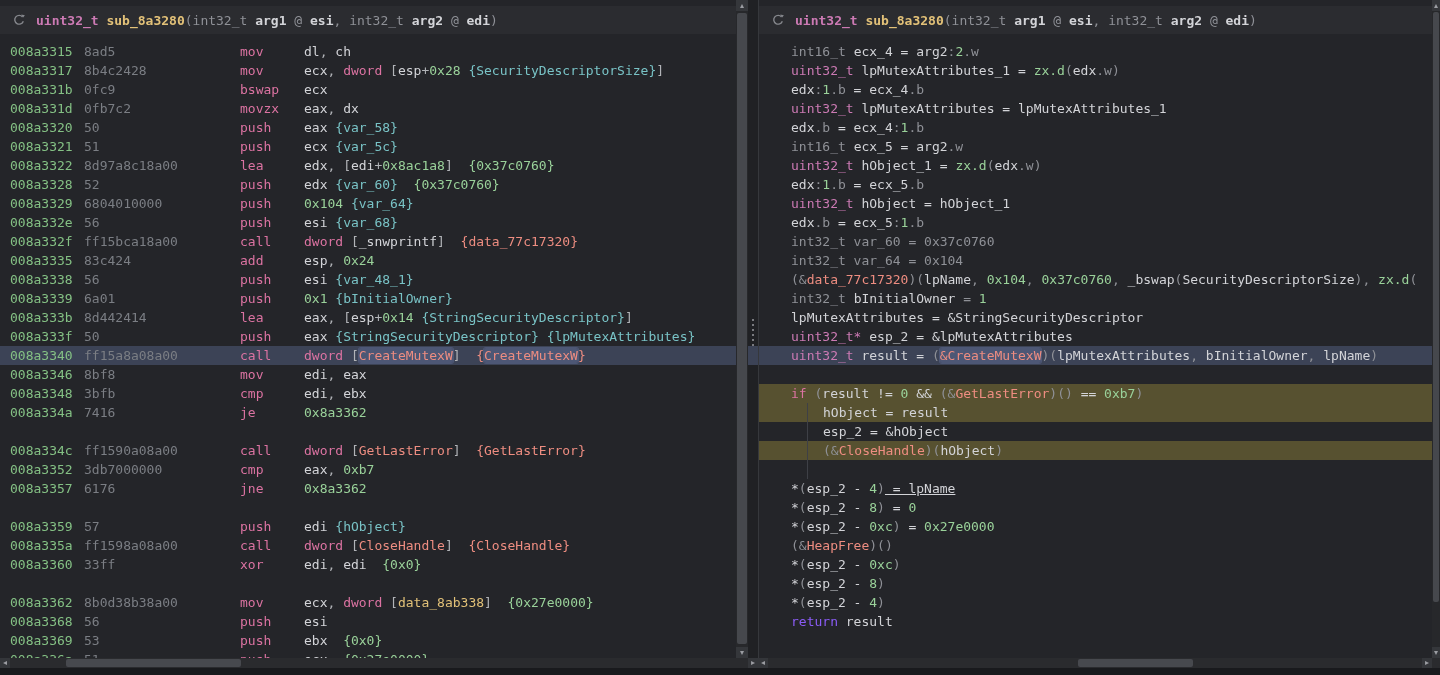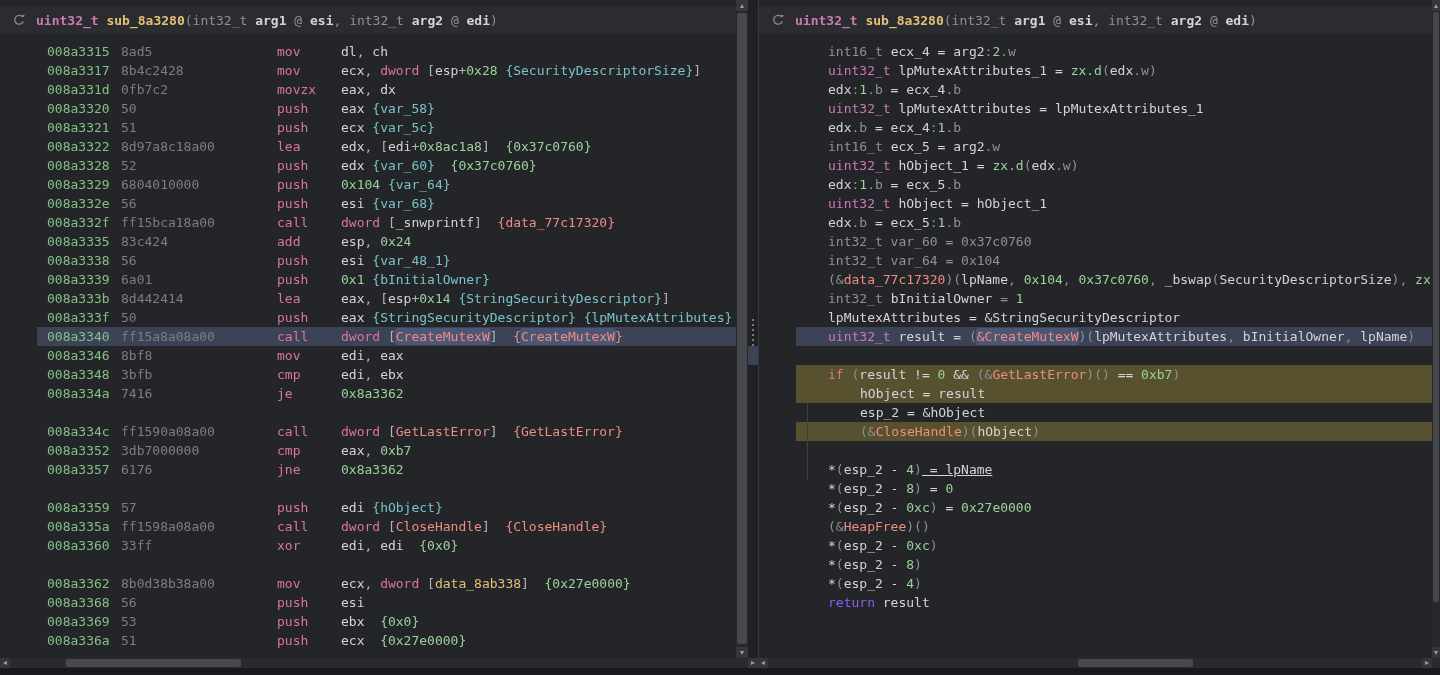--- a/index.html
+++ b/index.html
@@ -7,21 +7,21 @@
        font-family:"DejaVu Sans Mono",monospace;font-size:13px;line-height:19px;
        background:#222327;cursor:default;}
   .pane{position:absolute;top:0;height:675px;background:#242529;overflow:hidden;}
   #left-pane{left:0;width:736px;}
   #right-pane{left:758px;width:674px;border-left:1px solid #36383c;}
   .pane-header{position:absolute;top:6px;left:0;right:0;height:28px;background:#2b2c30;
                display:flex;align-items:center;}
   .hdr-icon{margin-left:12px;margin-right:10px;display:inline-flex;}
   .pane-header .sig span{font-weight:bold;}
   .pane-header .sig span.w-dim{font-weight:normal;}
-  .code{position:absolute;top:34px;left:0;right:0;bottom:0;padding-top:8px;margin-left:37px;}
+  .code{position:absolute;top:34px;left:0;right:0;bottom:0;padding-top:8px;}
   .line{height:19px;white-space:pre;overflow:hidden;}
   .lline{padding-left:10px;}
   .addr-col{display:inline-block;width:74px;}
   .bytes-col{display:inline-block;width:156px;}
   .mnem-col{display:inline-block;width:64px;}
   .sel{background:#3c4356;}
   .olive{background:#575130;}
   .tok-hl{background:#4d5775;border-radius:2px;box-shadow:0 0 0 1px #4d5775;}
   .indent-guide{position:absolute;width:1px;background:#3e4046;}
   
@@ -59,20 +59,21 @@
         <svg width="14" height="14" viewBox="0 0 14 14">
           <path d="M11.3 8.2 A4.4 4.4 0 1 1 10.6 4" fill="none" stroke="#85878c" stroke-width="1.4"></path>
           <path d="M9.2 1.6 L11.2 4.4 L12.9 2.2 Z" fill="#85878c"></path>
         </svg>
       </span>
       <span class="sig"><span style="color: rgb(204, 122, 180);">uint32_t </span><span style="color: rgb(226, 193, 120);">sub_8a3280</span><span class="w-dim" style="color: rgb(143, 145, 151);">(</span><span class="w-dim" style="color: rgb(143, 145, 151);">int32_t </span><span style="color: rgb(211, 212, 216);">arg1 </span><span class="w-dim" style="color: rgb(143, 145, 151);">@ </span><span style="color: rgb(211, 212, 216);">esi</span><span class="w-dim" style="color: rgb(143, 145, 151);">, </span><span class="w-dim" style="color: rgb(143, 145, 151);">int32_t </span><span style="color: rgb(211, 212, 216);">arg2 </span><span class="w-dim" style="color: rgb(143, 145, 151);">@ </span><span style="color: rgb(211, 212, 216);">edi</span><span class="w-dim" style="color: rgb(143, 145, 151);">)</span></span>
     </div>
     <div class="code" id="left-code">
         <div class="line lline"><span class="addr-col" style="color: rgb(132, 192, 132);">008a3315</span><span class="bytes-col" style="color: rgb(123, 126, 132);">8ad5</span><span class="mnem-col" style="color: rgb(220, 115, 162);">mov</span><span style="color: rgb(211, 212, 216);">dl</span><span style="color: rgb(178, 180, 184);">, </span><span style="color: rgb(211, 212, 216);">ch</span></div>
         <div class="line lline"><span class="addr-col" style="color: rgb(132, 192, 132);">008a3317</span><span class="bytes-col" style="color: rgb(123, 126, 132);">8b4c2428</span><span class="mnem-col" style="color: rgb(220, 115, 162);">mov</span><span style="color: rgb(211, 212, 216);">ecx</span><span style="color: rgb(178, 180, 184);">, </span><span style="color: rgb(220, 115, 162);">dword </span><span style="color: rgb(178, 180, 184);">[</span><span style="color: rgb(211, 212, 216);">esp</span><span style="color: rgb(178, 180, 184);">+</span><span style="color: rgb(154, 210, 154);">0x28</span><span style="color: rgb(211, 212, 216);"> </span><span style="color: rgb(121, 195, 198);">{SecurityDescriptorSize}</span><span style="color: rgb(178, 180, 184);">]</span></div>
+        <div class="line lline"><span class="addr-col" style="color: rgb(132, 192, 132);">008a331b</span><span class="bytes-col" style="color: rgb(123, 126, 132);">0fc9</span><span class="mnem-col" style="color: rgb(220, 115, 162);">bswap</span><span style="color: rgb(211, 212, 216);">ecx</span></div>
         <div class="line lline"><span class="addr-col" style="color: rgb(132, 192, 132);">008a331d</span><span class="bytes-col" style="color: rgb(123, 126, 132);">0fb7c2</span><span class="mnem-col" style="color: rgb(220, 115, 162);">movzx</span><span style="color: rgb(211, 212, 216);">eax</span><span style="color: rgb(178, 180, 184);">, </span><span style="color: rgb(211, 212, 216);">dx</span></div>
         <div class="line lline"><span class="addr-col" style="color: rgb(132, 192, 132);">008a3320</span><span class="bytes-col" style="color: rgb(123, 126, 132);">50</span><span class="mnem-col" style="color: rgb(220, 115, 162);">push</span><span style="color: rgb(211, 212, 216);">eax </span><span style="color: rgb(121, 195, 198);">{var_58}</span></div>
         <div class="line lline"><span class="addr-col" style="color: rgb(132, 192, 132);">008a3321</span><span class="bytes-col" style="color: rgb(123, 126, 132);">51</span><span class="mnem-col" style="color: rgb(220, 115, 162);">push</span><span style="color: rgb(211, 212, 216);">ecx </span><span style="color: rgb(121, 195, 198);">{var_5c}</span></div>
         <div class="line lline"><span class="addr-col" style="color: rgb(132, 192, 132);">008a3322</span><span class="bytes-col" style="color: rgb(123, 126, 132);">8d97a8c18a00</span><span class="mnem-col" style="color: rgb(220, 115, 162);">lea</span><span style="color: rgb(211, 212, 216);">edx</span><span style="color: rgb(178, 180, 184);">, [</span><span style="color: rgb(211, 212, 216);">edi</span><span style="color: rgb(178, 180, 184);">+</span><span style="color: rgb(154, 210, 154);">0x8ac1a8</span><span style="color: rgb(178, 180, 184);">]</span><span style="color: rgb(211, 212, 216);">  </span><span style="color: rgb(154, 210, 154);">{0x37c0760}</span></div>
         <div class="line lline"><span class="addr-col" style="color: rgb(132, 192, 132);">008a3328</span><span class="bytes-col" style="color: rgb(123, 126, 132);">52</span><span class="mnem-col" style="color: rgb(220, 115, 162);">push</span><span style="color: rgb(211, 212, 216);">edx </span><span style="color: rgb(121, 195, 198);">{var_60}</span><span style="color: rgb(211, 212, 216);">  </span><span style="color: rgb(154, 210, 154);">{0x37c0760}</span></div>
         <div class="line lline"><span class="addr-col" style="color: rgb(132, 192, 132);">008a3329</span><span class="bytes-col" style="color: rgb(123, 126, 132);">6804010000</span><span class="mnem-col" style="color: rgb(220, 115, 162);">push</span><span style="color: rgb(154, 210, 154);">0x104</span><span style="color: rgb(211, 212, 216);"> </span><span style="color: rgb(121, 195, 198);">{var_64}</span></div>
         <div class="line lline"><span class="addr-col" style="color: rgb(132, 192, 132);">008a332e</span><span class="bytes-col" style="color: rgb(123, 126, 132);">56</span><span class="mnem-col" style="color: rgb(220, 115, 162);">push</span><span style="color: rgb(211, 212, 216);">esi </span><span style="color: rgb(121, 195, 198);">{var_68}</span></div>
         <div class="line lline"><span class="addr-col" style="color: rgb(132, 192, 132);">008a332f</span><span class="bytes-col" style="color: rgb(123, 126, 132);">ff15bca18a00</span><span class="mnem-col" style="color: rgb(220, 115, 162);">call</span><span style="color: rgb(220, 115, 162);">dword </span><span style="color: rgb(178, 180, 184);">[</span><span style="color: rgb(211, 212, 216);">_snwprintf</span><span style="color: rgb(178, 180, 184);">]</span><span style="color: rgb(211, 212, 216);">  </span><span style="color: rgb(238, 141, 129);">{data_77c17320}</span></div>
         <div class="line lline"><span class="addr-col" style="color: rgb(132, 192, 132);">008a3335</span><span class="bytes-col" style="color: rgb(123, 126, 132);">83c424</span><span class="mnem-col" style="color: rgb(220, 115, 162);">add</span><span style="color: rgb(211, 212, 216);">esp</span><span style="color: rgb(178, 180, 184);">, </span><span style="color: rgb(154, 210, 154);">0x24</span></div>
         <div class="line lline"><span class="addr-col" style="color: rgb(132, 192, 132);">008a3338</span><span class="bytes-col" style="color: rgb(123, 126, 132);">56</span><span class="mnem-col" style="color: rgb(220, 115, 162);">push</span><span style="color: rgb(211, 212, 216);">esi </span><span style="color: rgb(121, 195, 198);">{var_48_1}</span></div>
@@ -134,20 +135,21 @@
         <div class="line" style="padding-left: 32px;"><span style="color: rgb(143, 145, 151);">int16_t </span><span style="color: rgb(211, 212, 216);">ecx_5 = arg2</span><span style="color: rgb(143, 145, 151);">.w</span></div>
         <div class="line" style="padding-left: 32px;"><span style="color: rgb(204, 122, 180);">uint32_t </span><span style="color: rgb(211, 212, 216);">hObject_1 = </span><span style="color: rgb(154, 210, 154);">zx.d</span><span style="color: rgb(143, 145, 151);">(</span><span style="color: rgb(211, 212, 216);">edx</span><span style="color: rgb(143, 145, 151);">.w)</span></div>
         <div class="line" style="padding-left: 32px;"><span style="color: rgb(211, 212, 216);">edx</span><span style="color: rgb(143, 145, 151);">:</span><span style="color: rgb(154, 210, 154);">1</span><span style="color: rgb(143, 145, 151);">.b</span><span style="color: rgb(211, 212, 216);"> = ecx_5</span><span style="color: rgb(143, 145, 151);">.b</span></div>
         <div class="line" style="padding-left: 32px;"><span style="color: rgb(204, 122, 180);">uint32_t </span><span style="color: rgb(211, 212, 216);">hObject = hObject_1</span></div>
         <div class="line" style="padding-left: 32px;"><span style="color: rgb(211, 212, 216);">edx</span><span style="color: rgb(143, 145, 151);">.b</span><span style="color: rgb(211, 212, 216);"> = ecx_5</span><span style="color: rgb(143, 145, 151);">:</span><span style="color: rgb(154, 210, 154);">1</span><span style="color: rgb(143, 145, 151);">.b</span></div>
         <div class="line" style="padding-left: 32px;"><span style="color: rgb(143, 145, 151);">int32_t var_60 = 0x37c0760</span></div>
         <div class="line" style="padding-left: 32px;"><span style="color: rgb(143, 145, 151);">int32_t var_64 = 0x104</span></div>
         <div class="line" style="padding-left: 32px;"><span style="color: rgb(143, 145, 151);">(&amp;</span><span style="color: rgb(238, 141, 129);">data_77c17320</span><span style="color: rgb(143, 145, 151);">)(</span><span style="color: rgb(211, 212, 216);">lpName</span><span style="color: rgb(143, 145, 151);">, </span><span style="color: rgb(154, 210, 154);">0x104</span><span style="color: rgb(143, 145, 151);">, </span><span style="color: rgb(154, 210, 154);">0x37c0760</span><span style="color: rgb(143, 145, 151);">, </span><span style="color: rgb(211, 212, 216);">_bswap</span><span style="color: rgb(143, 145, 151);">(</span><span style="color: rgb(211, 212, 216);">SecurityDescriptorSize</span><span style="color: rgb(143, 145, 151);">)</span><span style="color: rgb(143, 145, 151);">, </span><span style="color: rgb(154, 210, 154);">zx.d</span><span style="color: rgb(143, 145, 151);">(</span></div>
         <div class="line" style="padding-left: 32px;"><span style="color: rgb(143, 145, 151);">int32_t </span><span style="color: rgb(211, 212, 216);">bInitialOwner</span><span style="color: rgb(143, 145, 151);"> = </span><span style="color: rgb(154, 210, 154);">1</span></div>
         <div class="line" style="padding-left: 32px;"><span style="color: rgb(211, 212, 216);">lpMutexAttributes = &amp;StringSecurityDescriptor</span></div>
+        <div class="line" style="padding-left: 32px;"><span style="color: rgb(204, 122, 180);">uint32_t* </span><span style="color: rgb(211, 212, 216);">esp_2 = &amp;lpMutexAttributes</span></div>
         <div class="line sel" style="padding-left: 32px;"><span style="color: rgb(204, 122, 180);">uint32_t </span><span style="color: rgb(211, 212, 216);">result = </span><span style="color: rgb(143, 145, 151);">(</span><span class="tok-hl" style="color: rgb(238, 141, 129);">&amp;CreateMutexW</span><span style="color: rgb(143, 145, 151);">)(</span><span style="color: rgb(211, 212, 216);">lpMutexAttributes</span><span style="color: rgb(143, 145, 151);">, </span><span style="color: rgb(211, 212, 216);">bInitialOwner</span><span style="color: rgb(143, 145, 151);">, </span><span style="color: rgb(211, 212, 216);">lpName</span><span style="color: rgb(143, 145, 151);">)</span></div>
         <div class="line"></div>
         <div class="line olive" style="padding-left: 32px;"><span style="color: rgb(220, 115, 162);">if </span><span style="color: rgb(143, 145, 151);">(</span><span style="color: rgb(211, 212, 216);">result != </span><span style="color: rgb(154, 210, 154);">0</span><span style="color: rgb(211, 212, 216);"> &amp;&amp; </span><span style="color: rgb(143, 145, 151);">(&amp;</span><span style="color: rgb(238, 141, 129);">GetLastError</span><span style="color: rgb(143, 145, 151);">)() </span><span style="color: rgb(211, 212, 216);">== </span><span style="color: rgb(154, 210, 154);">0xb7</span><span style="color: rgb(143, 145, 151);">)</span></div>
         <div class="line olive" style="padding-left: 64px;"><span style="color: rgb(211, 212, 216);">hObject = result</span></div>
         <div class="line" style="padding-left: 64px;"><span style="color: rgb(211, 212, 216);">esp_2 = &amp;hObject</span></div>
         <div class="line olive" style="padding-left: 64px;"><span style="color: rgb(143, 145, 151);">(&amp;</span><span style="color: rgb(238, 141, 129);">CloseHandle</span><span style="color: rgb(143, 145, 151);">)(</span><span style="color: rgb(211, 212, 216);">hObject</span><span style="color: rgb(143, 145, 151);">)</span></div>
         <div class="line"></div>
         <div class="line" style="padding-left: 32px;"><span style="color: rgb(211, 212, 216);">*</span><span style="color: rgb(143, 145, 151);">(</span><span style="color: rgb(211, 212, 216);">esp_2 - </span><span style="color: rgb(154, 210, 154);">4</span><span style="color: rgb(143, 145, 151);">)</span><span style="color: rgb(211, 212, 216); text-decoration: underline;"> = lpName</span></div>
         <div class="line" style="padding-left: 32px;"><span style="color: rgb(211, 212, 216);">*</span><span style="color: rgb(143, 145, 151);">(</span><span style="color: rgb(211, 212, 216);">esp_2 - </span><span style="color: rgb(154, 210, 154);">8</span><span style="color: rgb(143, 145, 151);">)</span><span style="color: rgb(211, 212, 216);"> = </span><span style="color: rgb(154, 210, 154);">0</span></div>
         <div class="line" style="padding-left: 32px;"><span style="color: rgb(211, 212, 216);">*</span><span style="color: rgb(143, 145, 151);">(</span><span style="color: rgb(211, 212, 216);">esp_2 - </span><span style="color: rgb(154, 210, 154);">0xc</span><span style="color: rgb(143, 145, 151);">)</span><span style="color: rgb(211, 212, 216);"> = </span><span style="color: rgb(154, 210, 154);">0x27e0000</span></div>

